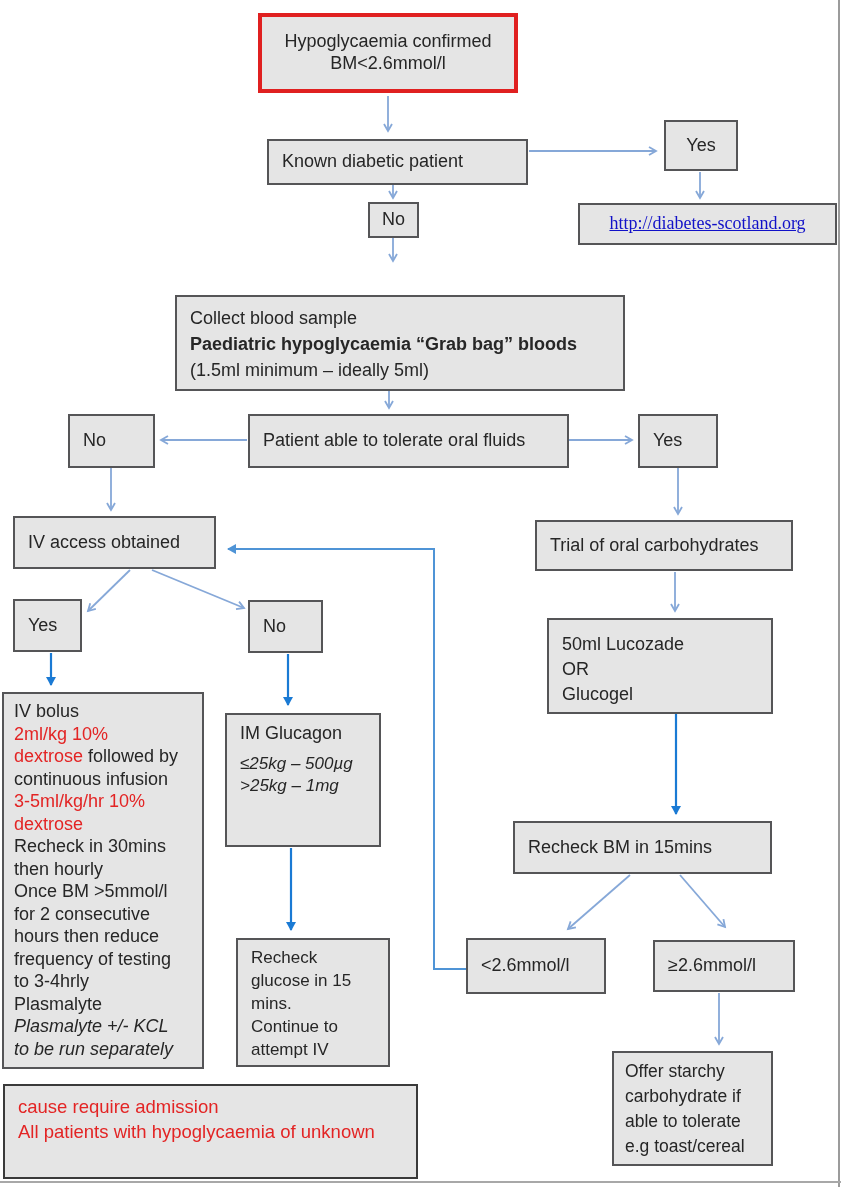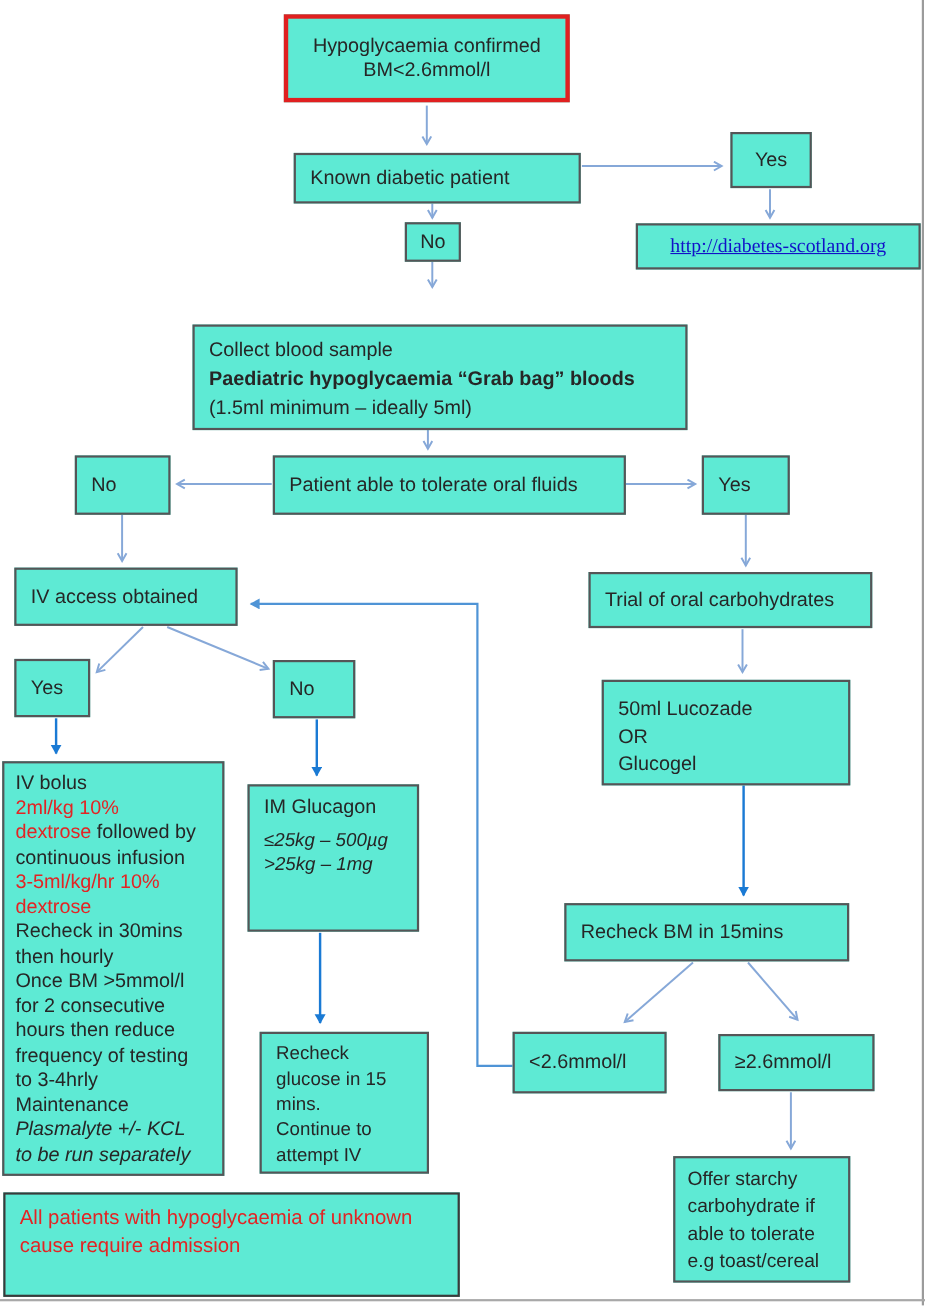--- a/index.html
+++ b/index.html
@@ -11,21 +11,21 @@
     color:#262626;
     overflow:hidden;
   }
   #edge-right{position:absolute;top:0;right:1px;width:2px;height:1187px;background:#9b9b9b;}
   #edge-bottom{position:absolute;left:0;top:1181px;width:841px;height:2px;background:#a8a8a8;}
   svg.arrows{position:absolute;left:0;top:0;pointer-events:none;}
   .box{
     position:absolute;
     box-sizing:border-box;
     border:2px solid #555557;
-    background:#5eead4;
+    background:#e5e5e5;
     display:flex;flex-direction:column;justify-content:center;
     padding:3px 13px;
     font-size:18px;line-height:1.22;
     white-space:nowrap;
   }
   .tc{align-items:center;text-align:center;}
   .top{justify-content:flex-start;white-space:normal;}
   .start{border:4px solid #e02020;font-size:18px;}
   .red{color:#e32424;}
   .it{font-style:italic;}
@@ -137,21 +137,21 @@
     <div>continuous infusion</div>
     <div class="red">3-5ml/kg/hr 10%</div>
     <div class="red">dextrose</div>
     <div>Recheck in 30mins</div>
     <div>then hourly</div>
     <div>Once BM &gt;5mmol/l</div>
     <div>for 2 consecutive</div>
     <div>hours then reduce</div>
     <div>frequency of testing</div>
     <div>to 3-4hrly</div>
-    <div>Maintenance</div>
+    <div>Plasmalyte</div>
     <div class="it">Plasmalyte +/- KCL</div>
     <div class="it">to be run separately</div>
   </div>
 
   <div class="box top gluc" style="left:225px;top:713px;width:156px;height:134px">
     <div>IM Glucagon</div>
     <div class="gap"></div>
     <div class="sub">≤25kg – 500µg</div>
     <div class="sub">&gt;25kg – 1mg</div>
   </div>
@@ -171,19 +171,19 @@
   <div class="box" style="left:653px;top:940px;width:142px;height:52px">≥2.6mmol/l</div>
 
   <div class="box top offer" style="left:612px;top:1051px;width:161px;height:115px">
     <div>Offer starchy</div>
     <div>carbohydrate if</div>
     <div>able to tolerate</div>
     <div>e.g toast/cereal</div>
   </div>
 
   <div class="box top aim" style="left:3px;top:1084px;width:415px;height:95px;border-color:#3a3a3a">
+    <div>cause require admission</div>
     <div>All patients with hypoglycaemia of unknown</div>
-    <div>cause require admission</div>
   </div>
 
   <div id="edge-right"></div>
   <div id="edge-bottom"></div>
 </div>
 
 </body></html>

